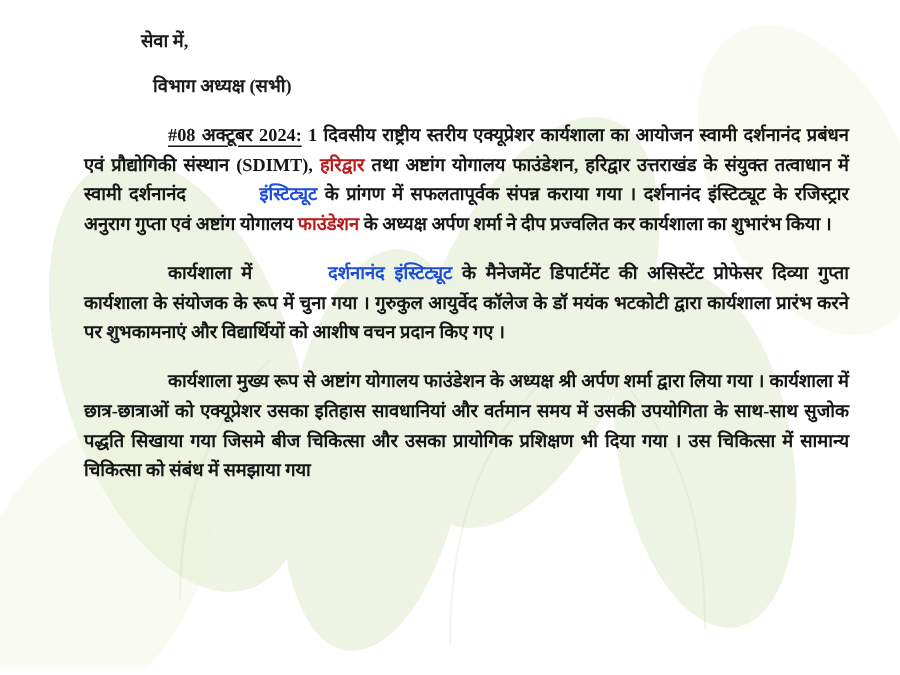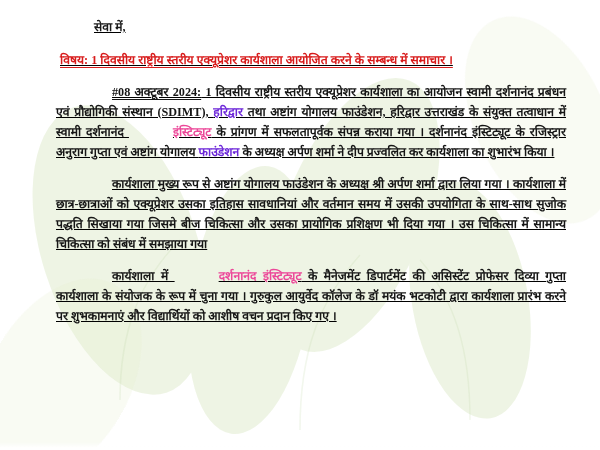--- a/index.html
+++ b/index.html
@@ -27,21 +27,20 @@
     opacity: 0.55;
   }
 
   .page {
     position: relative;
     z-index: 2;
     width: 600px;
     height: 400px;
     box-sizing: border-box;
     padding: 14px 34px 0 56px;
-    text-decoration: underline;
   }
 
   .line {
     font-size: 12.2px;
     color: #1a1a1a;
     line-height: 1.55;
     margin: 0 0 2px 0;
     font-weight: 700;
   }
 
@@ -75,22 +74,22 @@
     line-height: 1.62;
     margin: 0 0 13px 0;
     font-weight: 700;
     text-indent: 56px;
   }
 
   .date-lead {
     text-decoration: underline;
     text-underline-offset: 3px;
   }
-  .hl-red { color: #6d28d9; }
-  .hl-green { color: #ec4899; padding-left: 44px; }
+  .hl-red { color: #b91c1c; }
+  .hl-green { color: #1d4ed8; padding-left: 44px; }
 
   .cut-bottom {
     position: absolute;
     left: 0;
     bottom: 0;
     width: 600px;
     height: 8px;
     background: linear-gradient(to bottom, rgba(255,255,255,0), #ffffff 78%);
     z-index: 3;
     pointer-events: none;
@@ -114,23 +113,23 @@
     <path d="M120 400 C 120 330, 140 280, 180 240"></path>
     <path d="M300 430 C 300 350, 320 300, 360 255"></path>
     <path d="M470 420 C 470 350, 455 300, 420 260"></path>
   </g>
 </svg>
 
 <div class="page">
 
   <div class="addr-block">
     <p class="line first">सेवा में,</p>
+    <p class="line">विभाग अध्यक्ष (सभी)</p>
   </div>
 
-  <p class="subject">विषय: 1 दिवसीय राष्ट्रीय स्तरीय एक्यूप्रेशर कार्यशाला आयोजित करने के सम्बन्ध में समाचार ।</p>
 
   <p class="para"><span class="date-lead">#08 अक्टूबर 2024:</span><span> 1 दिवसीय राष्ट्रीय स्तरीय एक्यूप्रेशर कार्यशाला का आयोजन स्वामी दर्शनानंद प्रबंधन एवं प्रौद्योगिकी संस्थान (SDIMT), </span><span class="hl-red">हरिद्वार</span><span> तथा अष्टांग योगालय फाउंडेशन, हरिद्वार उत्तराखंड के संयुक्त तत्वाधान में स्वामी दर्शनानंद </span><span class="hl-green">इंस्टिट्यूट</span><span> के प्रांगण में सफलतापूर्वक संपन्न कराया गया । दर्शनानंद इंस्टिट्यूट के रजिस्ट्रार अनुराग गुप्ता एवं अष्टांग योगालय </span><span class="hl-red">फाउंडेशन</span><span> के अध्यक्ष अर्पण शर्मा ने दीप प्रज्वलित कर कार्यशाला का शुभारंभ किया ।</span></p>
+  <p class="para"><span>कार्यशाला में </span><span class="hl-green">दर्शनानंद इंस्टिट्यूट</span><span> के मैनेजमेंट डिपार्टमेंट की असिस्टेंट प्रोफेसर दिव्या गुप्ता कार्यशाला के संयोजक के रूप में चुना गया । गुरुकुल आयुर्वेद कॉलेज के डॉ मयंक भटकोटी द्वारा कार्यशाला प्रारंभ करने पर शुभकामनाएं और विद्यार्थियों को आशीष वचन प्रदान किए गए ।</span></p>
   <p class="para"><span>कार्यशाला मुख्य रूप से अष्टांग योगालय फाउंडेशन के अध्यक्ष श्री अर्पण शर्मा द्वारा लिया गया । कार्यशाला में छात्र-छात्राओं को एक्यूप्रेशर उसका इतिहास सावधानियां और वर्तमान समय में उसकी उपयोगिता के साथ-साथ सुजोक पद्धति सिखाया गया जिसमे बीज चिकित्सा और उसका प्रायोगिक प्रशिक्षण भी दिया गया । उस चिकित्सा में सामान्य चिकित्सा को संबंध में समझाया गया</span></p>
-  <p class="para"><span>कार्यशाला में </span><span class="hl-green">दर्शनानंद इंस्टिट्यूट</span><span> के मैनेजमेंट डिपार्टमेंट की असिस्टेंट प्रोफेसर दिव्या गुप्ता कार्यशाला के संयोजक के रूप में चुना गया । गुरुकुल आयुर्वेद कॉलेज के डॉ मयंक भटकोटी द्वारा कार्यशाला प्रारंभ करने पर शुभकामनाएं और विद्यार्थियों को आशीष वचन प्रदान किए गए ।</span></p>
 
 </div>
 
 <div class="cut-bottom"></div>
 
 </body></html>

